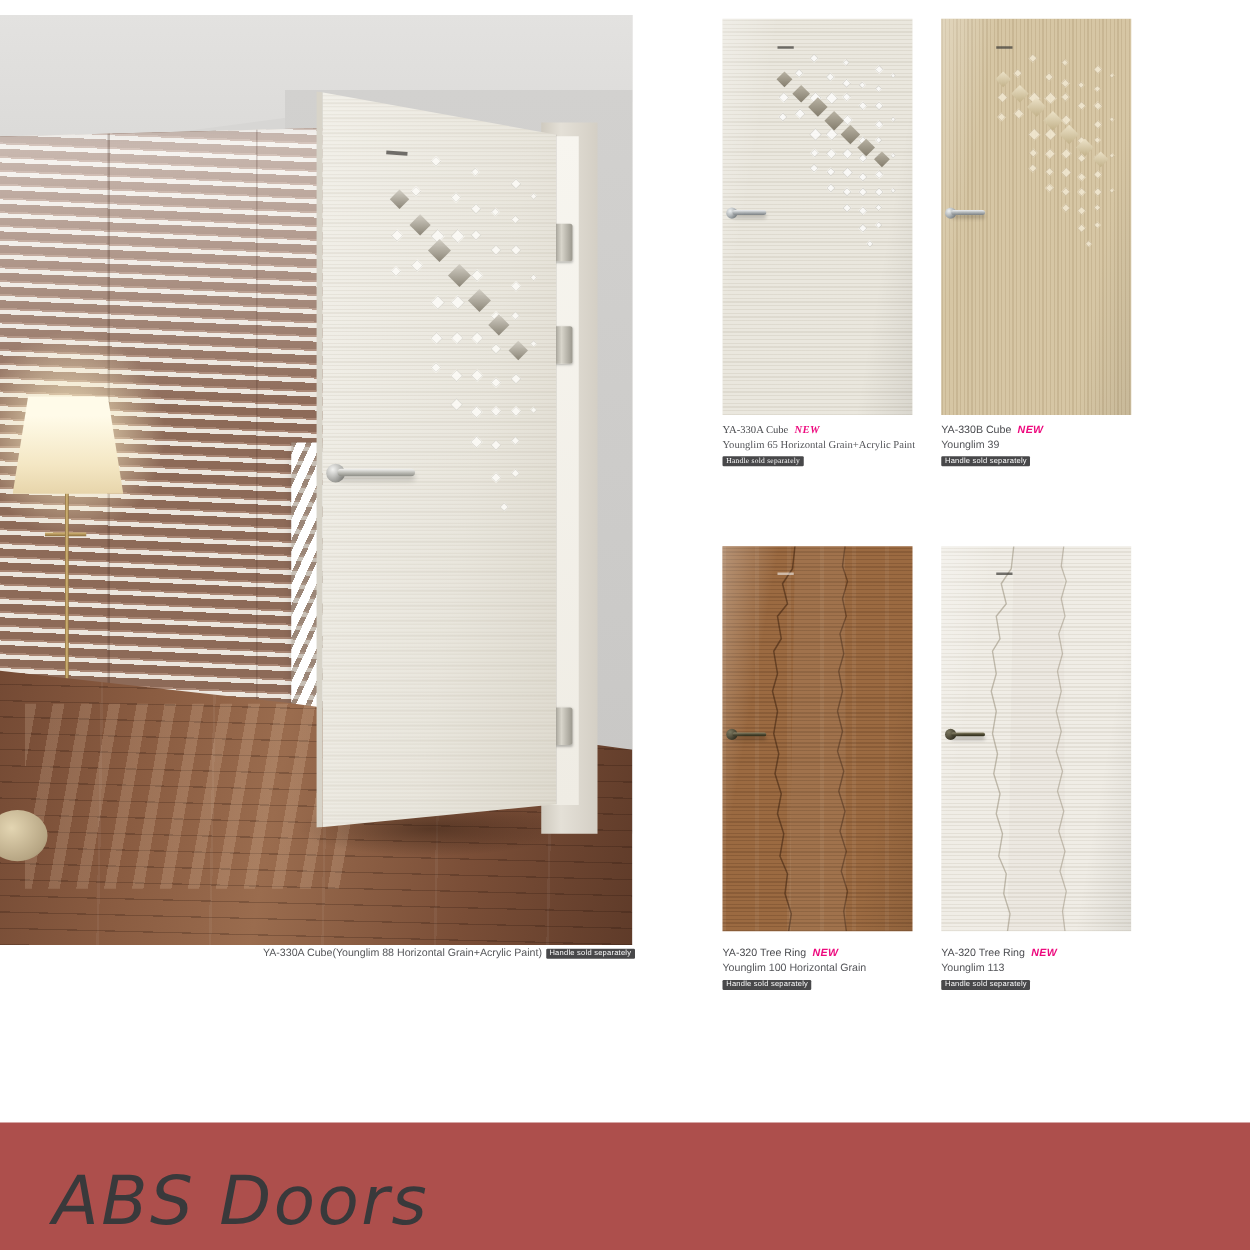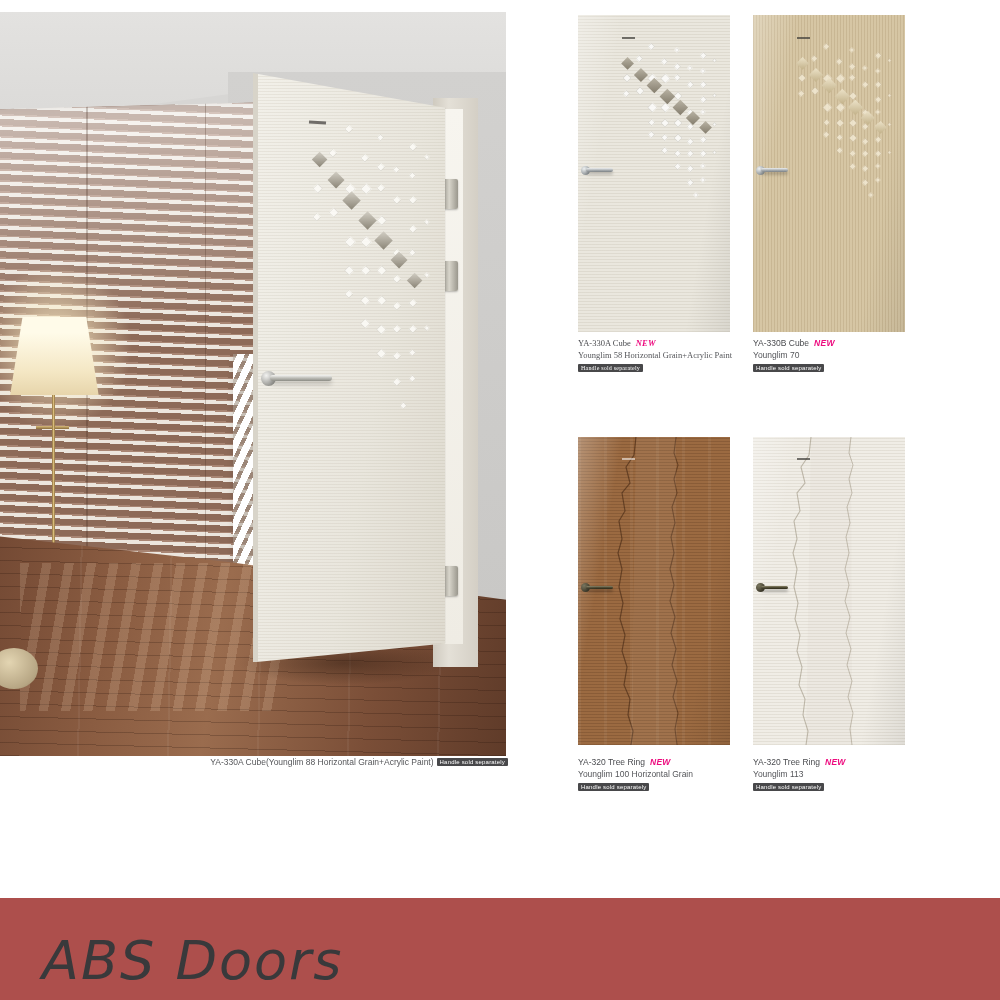--- a/index.html
+++ b/index.html
@@ -268,21 +268,21 @@
       </div>
     <div class="sw-dash"></div>
     <div class="handle silver">
         <i class="rose"></i>
         <i class="lever"></i>
       </div>
     <div class="sheen"></div>
   </div>
   <figcaption>
     <div><span class="cap-code">YA-330A Cube</span><span class="cap-new" style="color: rgb(237, 10, 126);">NEW</span></div>
-    <div>Younglim 58 Horizontal Grain+Acrylic Paint</div>
+    <div>Younglim 65 Horizontal Grain+Acrylic Paint</div>
     <div class="cap-badge-row"><span class="note-badge">Handle sold separately</span></div>
   </figcaption>
 </figure>
 
 <figure class="product p1">
   <div class="swatch" style="background-color: rgb(214, 198, 164);">
     <div class="grain-v"></div>
     <div class="diamonds">
         <i class="dm" style="left: 47%; top: 9%; width: 3%; background: rgba(246, 238, 218, 0.75); box-shadow: rgba(140, 115, 75, 0.35) 0px 0px 0px 0.5px inset;"></i>
         <i class="dm" style="left: 64%; top: 10.5%; width: 2.5%; background: rgba(246, 238, 218, 0.75); box-shadow: rgba(140, 115, 75, 0.35) 0px 0px 0px 0.5px inset;"></i>
@@ -340,21 +340,21 @@
       </div>
     <div class="sw-dash"></div>
     <div class="handle silver">
         <i class="rose"></i>
         <i class="lever"></i>
       </div>
     <div class="sheen"></div>
   </div>
   <figcaption>
     <div><span class="cap-code">YA-330B Cube</span><span class="cap-new" style="color: rgb(237, 10, 126);">NEW</span></div>
-    <div>Younglim 70</div>
+    <div>Younglim 39</div>
     <div class="cap-badge-row"><span class="note-badge">Handle sold separately</span></div>
   </figcaption>
 </figure>
 
 <figure class="product p2">
   <div class="swatch" style="background-color: rgb(155, 106, 65);">
     <div class="grain-wood"></div>
     <svg class="treering" viewBox="0 0 152 308" preserveAspectRatio="none">
       <path d="M58 0 L56 18 L48 30 L52 46 L44 56 L47 74 L41 84 L44 102 L40 116 L44 132 L41 150 L45 166 L42 182 L47 198 L44 214 L49 230 L46 248 L52 262 L50 278 L55 294 L53 308" fill="none" stroke="rgba(60,32,14,0.55)" stroke-width="1.2"></path>
       <path d="M98 0 L96 16 L100 28 L96 42 L99 56 L94 70 L97 86 L93 100 L96 116 L92 132 L96 148 L92 164 L97 180 L93 196 L98 212 L94 228 L99 244 L95 260 L100 276 L97 292 L99 308" fill="none" stroke="rgba(60,32,14,0.5)" stroke-width="1.1"></path>

